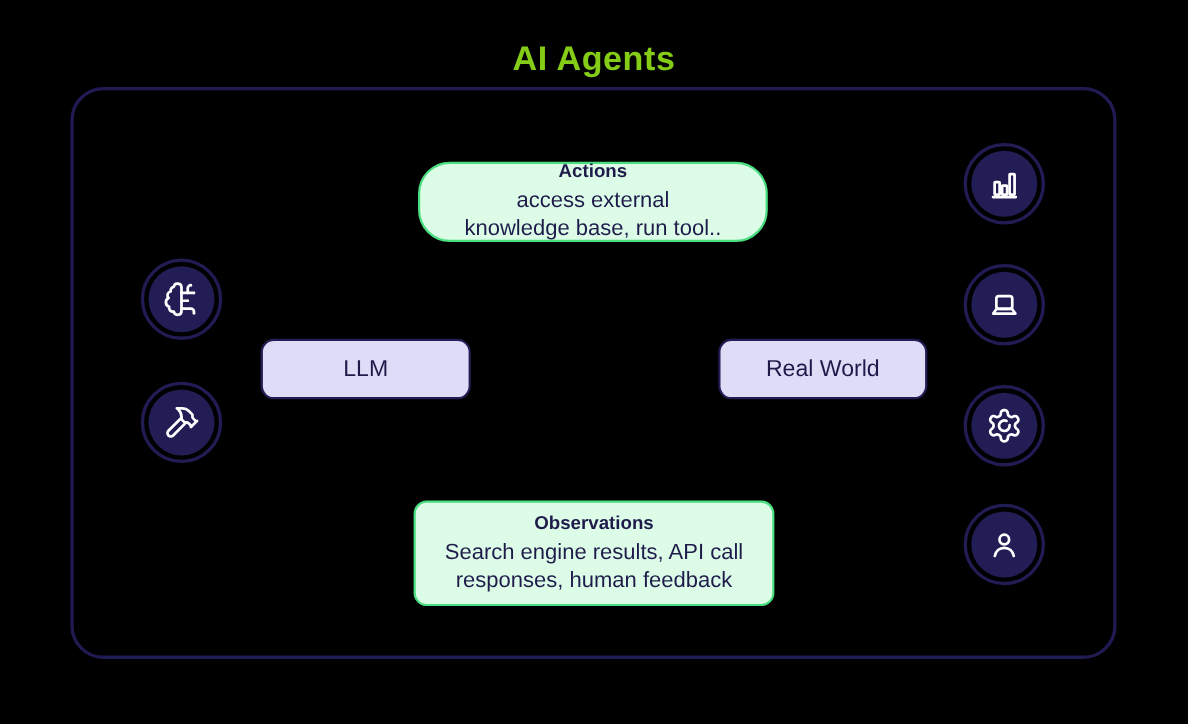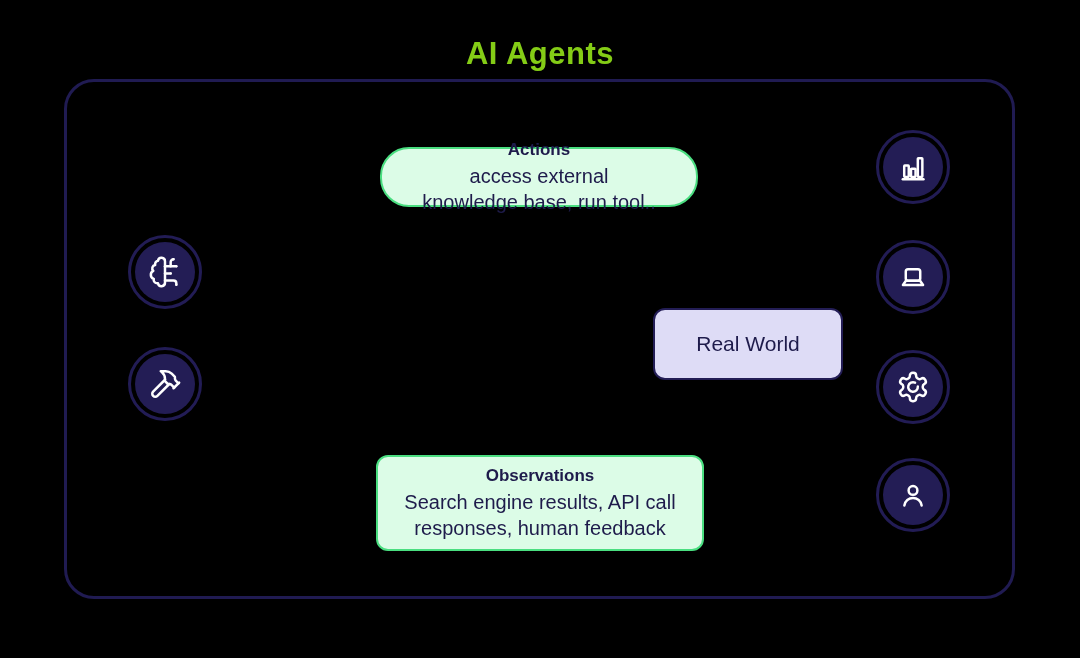--- a/index.html
+++ b/index.html
@@ -7,27 +7,27 @@
   .stage{position:absolute;left:0;top:0;width:1080px;height:658px;background:#000;}
   .page-title{position:absolute;left:0;top:36px;width:1080px;text-align:center;
     font-size:31px;font-weight:800;color:#84cc16;letter-spacing:.5px;}
   .frame{position:absolute;left:64px;top:79px;width:951px;height:520px;
     border:3px solid #201b52;border-radius:30px;box-sizing:border-box;}
   .green-box{position:absolute;background:#dcfce7;border:2.5px solid #4ade80;border-radius:12px;
     box-sizing:border-box;display:flex;flex-direction:column;align-items:center;justify-content:center;
     text-align:center;color:#1e1b4b;}
   .green-box .box-title{font-size:17px;font-weight:700;margin-bottom:3px;}
   .green-box .box-sub{font-size:20px;line-height:1.3;}
-  .actions-box{left:380px;top:147px;width:318px;height:60px;padding:0 40px;border-radius:29px;}
+  .actions-box{left:380px;top:147px;width:318px;height:73px;padding:0 40px;border-radius:29px;}
   .observations-box{left:376px;top:455px;width:328px;height:96px;padding:0 22px;}
   .lav-box{position:absolute;background:#dedcf6;border:2.5px solid #231d55;border-radius:12px;
     box-sizing:border-box;display:flex;align-items:center;justify-content:center;
     font-size:21px;color:#1e1b4b;}
   .llm-box{left:237px;top:308px;width:191px;height:55px;}
-  .rw-box{left:653px;top:308px;width:190px;height:72px;}
+  .rw-box{left:653px;top:308px;width:190px;height:55px;}
   .icon-ring{position:absolute;width:74px;height:74px;border:3px solid #221c55;border-radius:50%;
     box-sizing:border-box;display:flex;align-items:center;justify-content:center;}
   .icon-core{width:60px;height:60px;border-radius:50%;background:#231d55;
     display:flex;align-items:center;justify-content:center;}
   .icon-core svg{width:34px;height:34px;stroke:#fff;fill:none;stroke-width:1.75;
     stroke-linecap:round;stroke-linejoin:round;}
   .icon-core svg .dot{fill:#fff;stroke:none;}
   .pos-brain{left:128px;top:235px;}
   .pos-hammer{left:128px;top:347px;}
   .pos-chart{left:876px;top:130px;}
@@ -42,20 +42,23 @@
 
   <div class="page-title">AI Agents</div>
 
   <div class="frame"></div>
 
   <div class="green-box actions-box">
     <div class="box-title">Actions</div>
     <div class="box-sub">access external knowledge base, run tool..</div>
   </div>
 
+  <div class="lav-box llm-box">
+    <span>LLM</span>
+  </div>
 
   <div class="lav-box rw-box">
     <span>Real World</span>
   </div>
 
   <div class="green-box observations-box">
     <div class="box-title">Observations</div>
     <div class="box-sub">Search engine results, API call responses, human feedback</div>
   </div>
 

